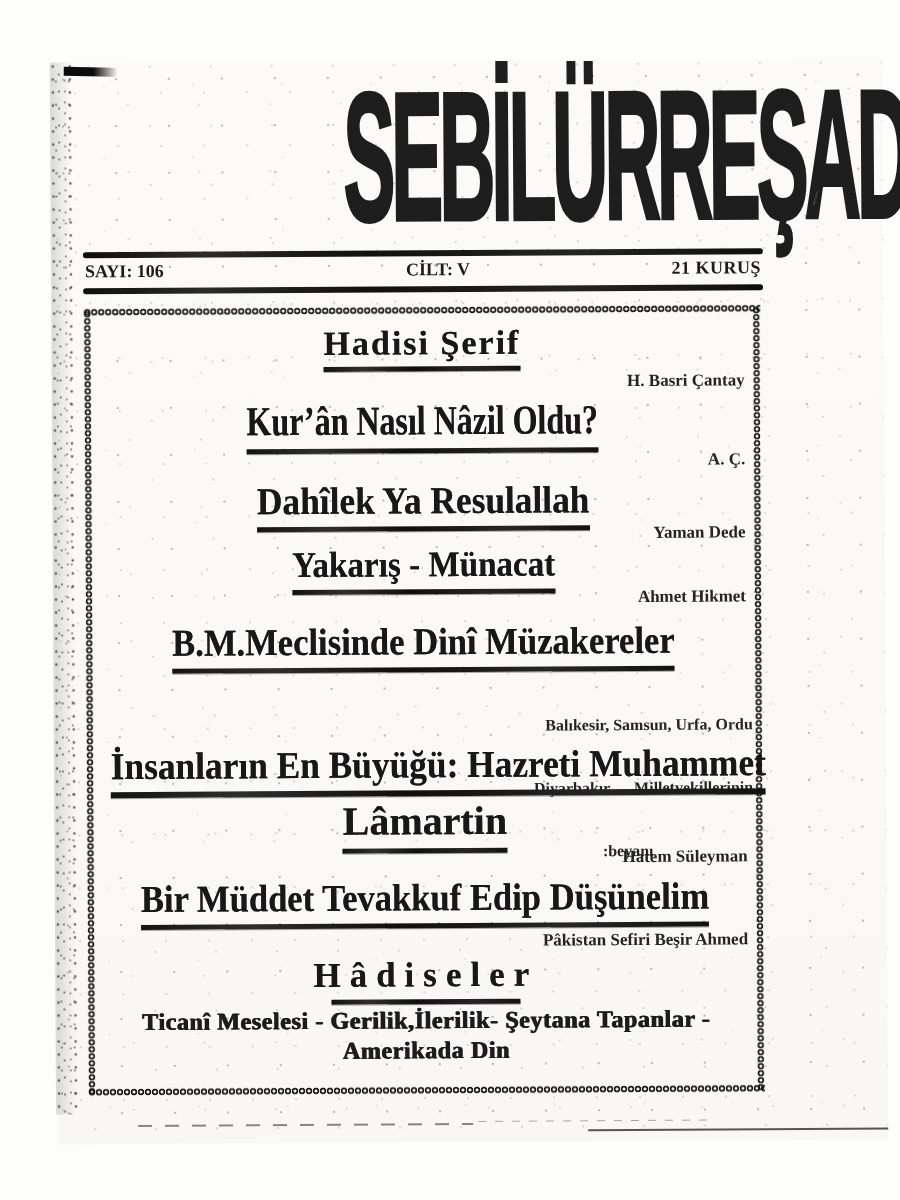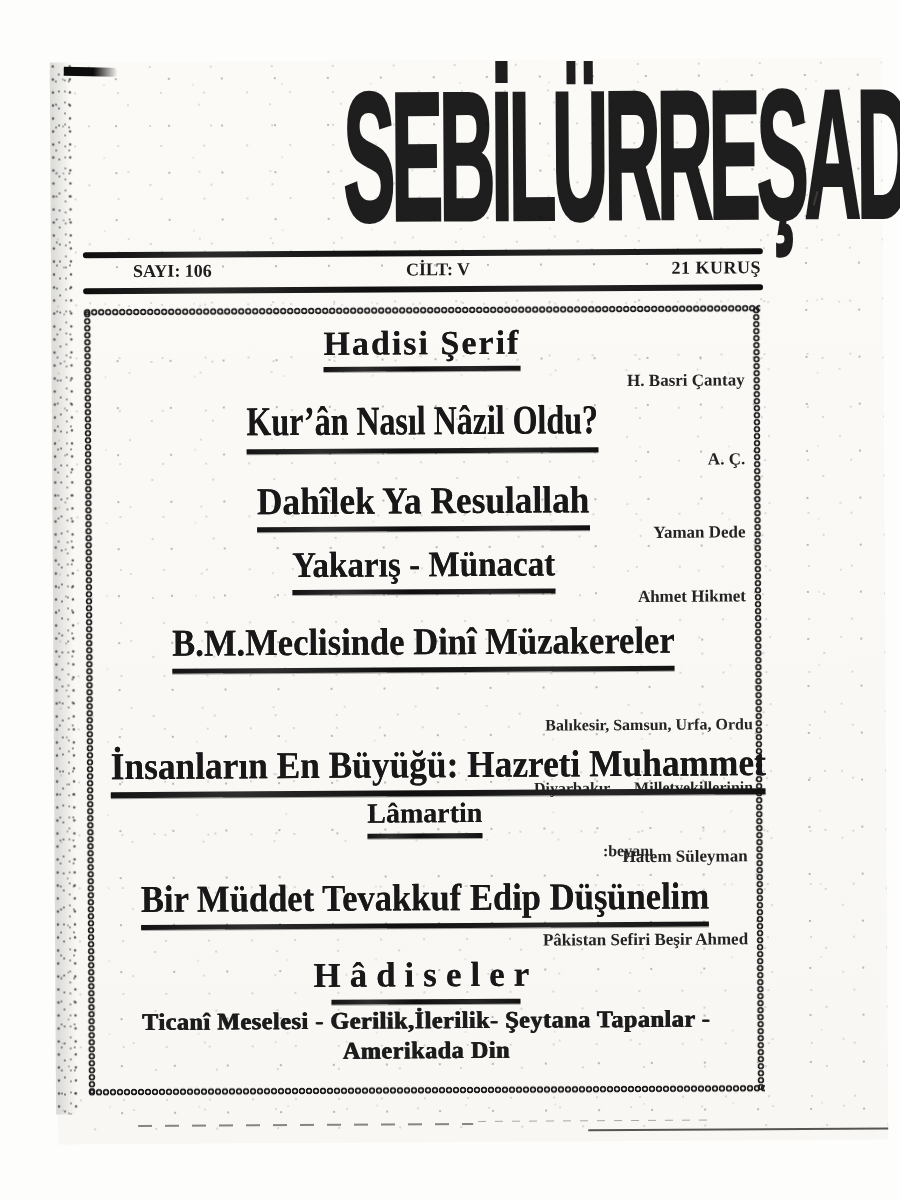--- a/index.html
+++ b/index.html
@@ -54,21 +54,21 @@
     transform:scale(0.52,1.22);transform-origin:50% 10%;
     text-shadow:0 0 1px rgba(25,25,25,.8);
   }
   
   .rule{position:absolute;left:30px;width:680px;height:6px;border-radius:3px;
     background:linear-gradient(90deg,#0e0e0e,#2b2b2b 18%,#101010 42%,#242424 72%,#0f0f0f);}
   .rule-top{top:190px;}
   .rule-bottom{top:226px;}
   .issue-row{position:absolute;top:199px;left:30px;width:680px;height:24px;
     font-weight:bold;font-size:18px;color:#1d1d1d;}
-  .issue{position:absolute;left:2px;top:0;margin-left:48px;}
+  .issue{position:absolute;left:2px;top:0;}
   .volume{position:absolute;left:0;right:0;top:0;text-align:center;text-indent:30px;}
   .price{position:absolute;right:2px;top:0;letter-spacing:.5px;}
   
   .box{position:absolute;left:30px;top:246px;width:677px;height:788px;}
   .rope{position:absolute;
     background-image:radial-gradient(circle at 4px 4px, rgba(0,0,0,0) 1.4px, #191919 1.7px, #191919 3.2px, rgba(0,0,0,0) 3.6px);}
   .rope.rt{top:0;left:0;right:0;height:8px;background-size:7px 8px;}
   .rope.rb{bottom:0;left:0;right:0;height:8px;background-size:7px 8px;}
   .rope.rl{left:0;top:2px;bottom:2px;width:8px;background-size:8px 7px;}
   .rope.rr{right:0;top:2px;bottom:2px;width:8px;background-size:8px 7px;}
@@ -79,21 +79,21 @@
   .tt::after{content:"";display:block;height:5px;margin-top:4px;
       background:linear-gradient(90deg,#141414,#2e2e2e 20%,#0f0f0f 45%,#262626 75%,#121212);
       box-shadow:0 1px 0 rgba(20,20,20,.35);}
   .r-hadisi   {top:18px;}  .r-hadisi .tt{font-size:34px;letter-spacing:2px;}
   .r-kuran    {top:90px;}  .r-kuran .tt{font-size:41px;transform:scaleX(.78);}
   .r-dahilek  {top:172px;} .r-dahilek .tt{font-size:38px;transform:scaleX(.93);}
   .r-yakaris  {top:237px;} .r-yakaris .tt{font-size:36px;transform:scaleX(.92);}
   .r-meclis   {top:313px;} .r-meclis .tt{font-size:38px;transform:scaleX(.91);}
   .r-insanlar {top:436px;} .r-insanlar .tt{font-size:38px;transform:scaleX(.93);}
   .r-insanlar .tt::after{height:6px;}
-  .r-lamartin {top:491px;} .r-lamartin .tt{font-size:28px;}
+  .r-lamartin {top:491px;} .r-lamartin .tt{font-size:40px;}
   .r-muddet   {top:569px;} .r-muddet .tt{font-size:38px;transform:scaleX(.91);}
   .r-hadiseler{top:649px;} .r-hadiseler .tt{font-size:35px;letter-spacing:9px;}
   .r-hadiseler .tt::after{width:84%;margin:4px auto 0;}
   .author{position:absolute;left:0;right:0;text-align:right;padding-right:16px;
       font-weight:bold;font-size:17px;color:#242424;}
   .a-hadisi{top:66px;} .a-kuran{top:145px;} .a-dahilek{top:218px;}
   .a-yakaris{top:282px;} .a-lamartin{top:542px;} .a-muddet{top:625px;}
   .author-block{position:absolute;left:0;right:0;top:367px;text-align:right;
       padding-right:10px;font-weight:bold;font-size:16px;line-height:21px;
       color:#242424;white-space:pre;}

